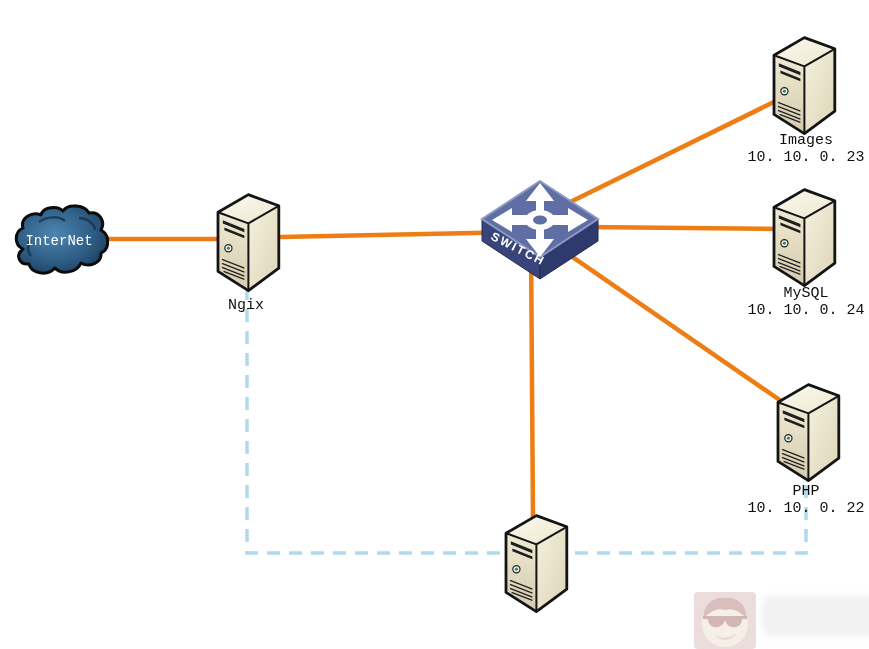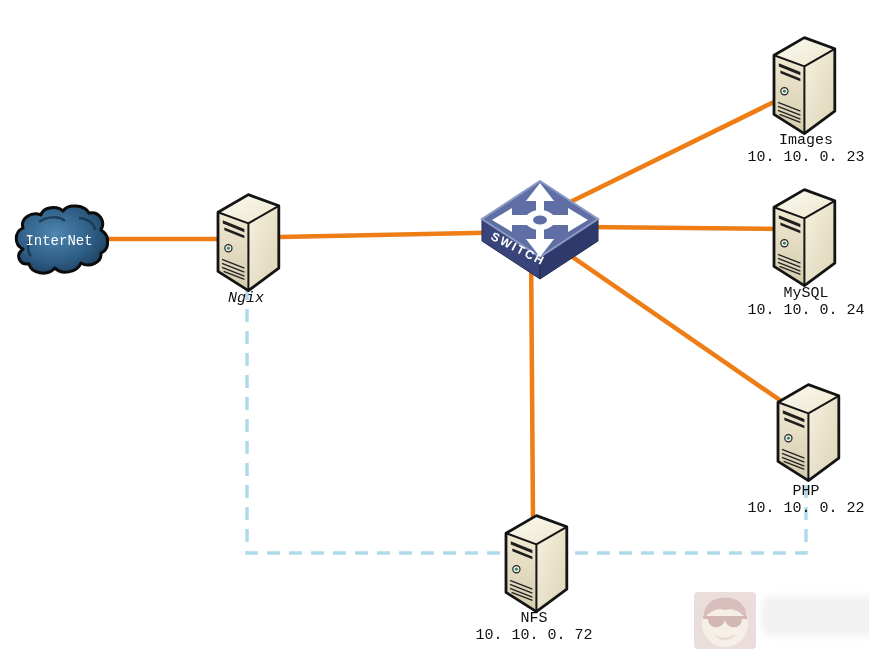--- a/index.html
+++ b/index.html
@@ -101,38 +101,34 @@
   <svg class="node-icon" style="left:762px; top:184px;" width="80" height="104">
       <use href="#server-icon"></use>
     </svg>
   <svg class="node-icon" style="left:766px; top:379px;" width="80" height="104">
       <use href="#server-icon"></use>
     </svg>
   <svg class="node-icon" style="left:494px; top:510px;" width="80" height="104">
       <use href="#server-icon"></use>
     </svg>
 
-  <div class="node-label" style="left:161px; top:290px;font-style:italic;">
+  <div class="node-label" style="left:161px; top:297px;">
     <div class="name">Ngix</div>
   </div>
   <div class="node-label" style="left:721px; top:132px;">
     <div class="name">Images</div>
     <div class="ip">10. 10. 0. 23</div>
   </div>
   <div class="node-label" style="left:721px; top:285px;">
     <div class="name">MySQL</div>
     <div class="ip">10. 10. 0. 24</div>
   </div>
   <div class="node-label" style="left:721px; top:483px;">
     <div class="name">PHP</div>
     <div class="ip">10. 10. 0. 22</div>
-  </div>
-  <div class="node-label" style="left:449px; top:610px;">
-    <div class="name">NFS</div>
-    <div class="ip">10. 10. 0. 72</div>
   </div>
 
   <div class="watermark">
     <div class="wm-square"></div>
     <svg style="position:absolute; left:4px; top:2px;" width="62" height="57" viewBox="0 0 62 57" opacity="0.75">
       <ellipse cx="31" cy="32" rx="23" ry="23" fill="#F3EAD2"></ellipse>
       <path d="M10,26 C8,12 22,4 31,6 C40,4 54,12 52,26 C44,18 38,16 31,18 C24,16 18,18 10,26 Z" fill="#9c5a55"></path>
       <path d="M9,24 L53,24 L53,27 L48,27 C48,33 43,36 38,35 C34,34.5 32,31 31,28 C30,31 28,34.5 24,35 C19,36 14,33 14,27 L9,27 Z" fill="#8a4640"></path>
       <path d="M20,42 C26,47 36,47 42,41 C38,50 25,50 20,42 Z" fill="#C9A98E"></path>
     </svg>

